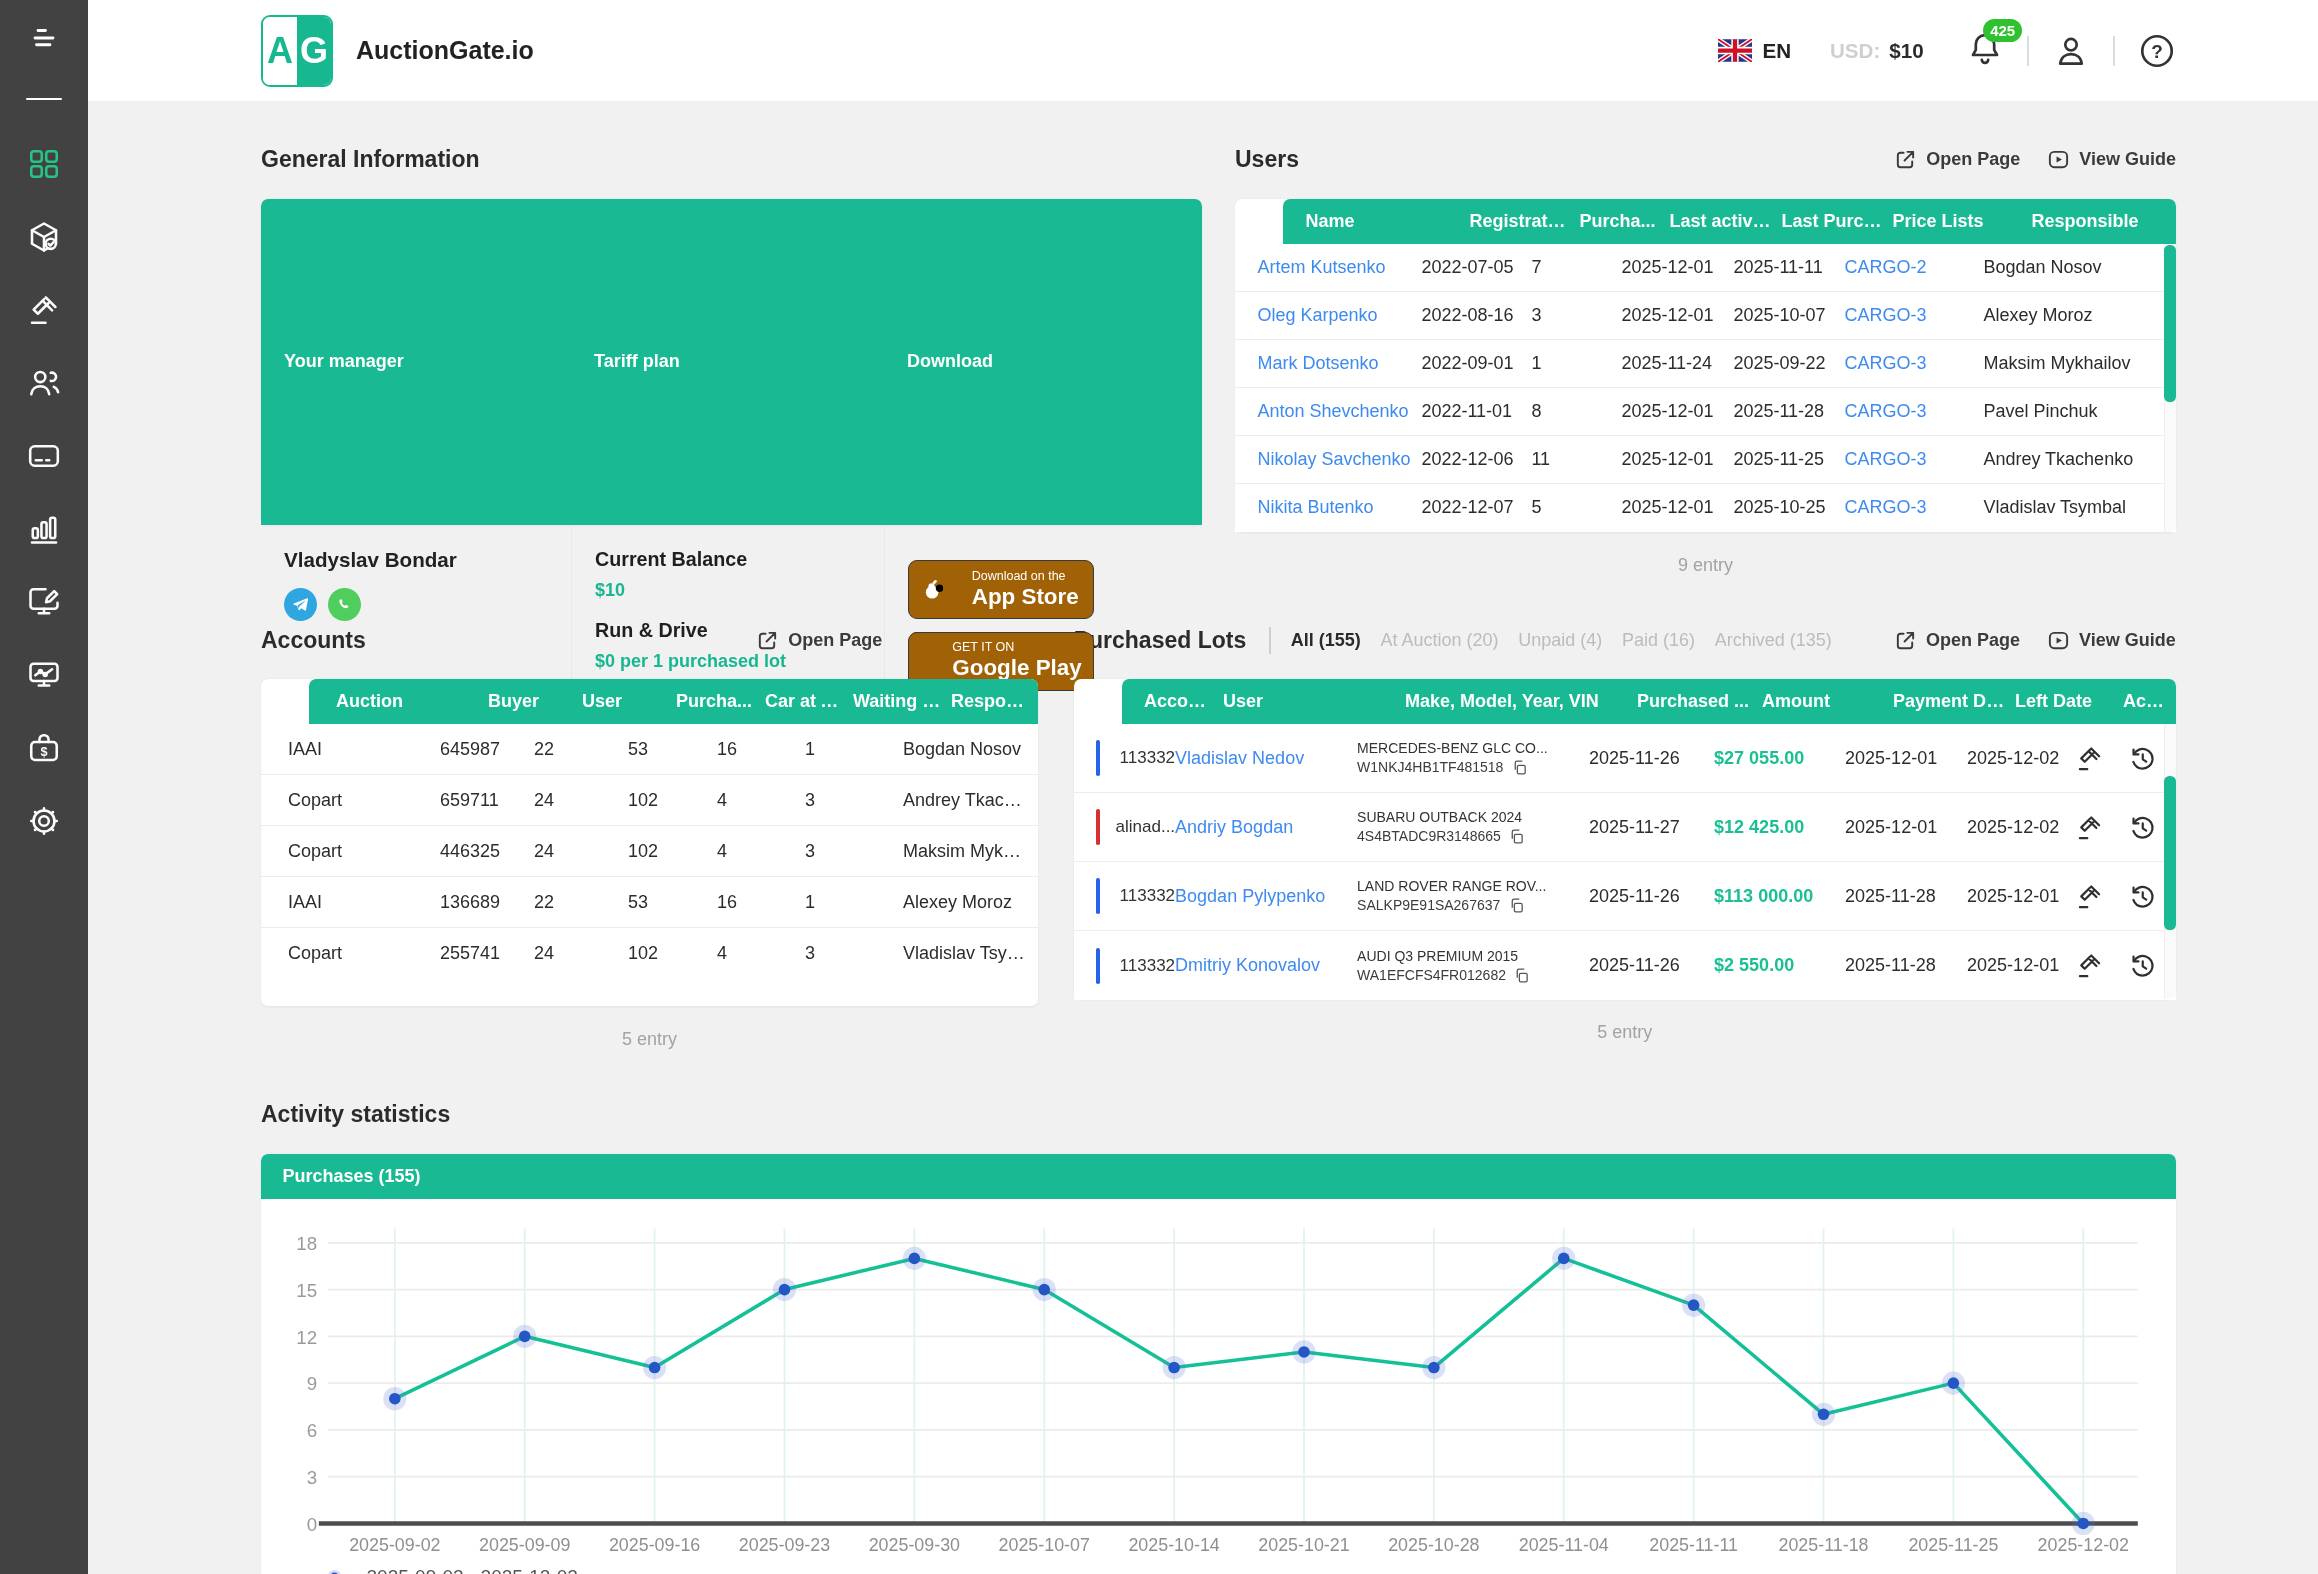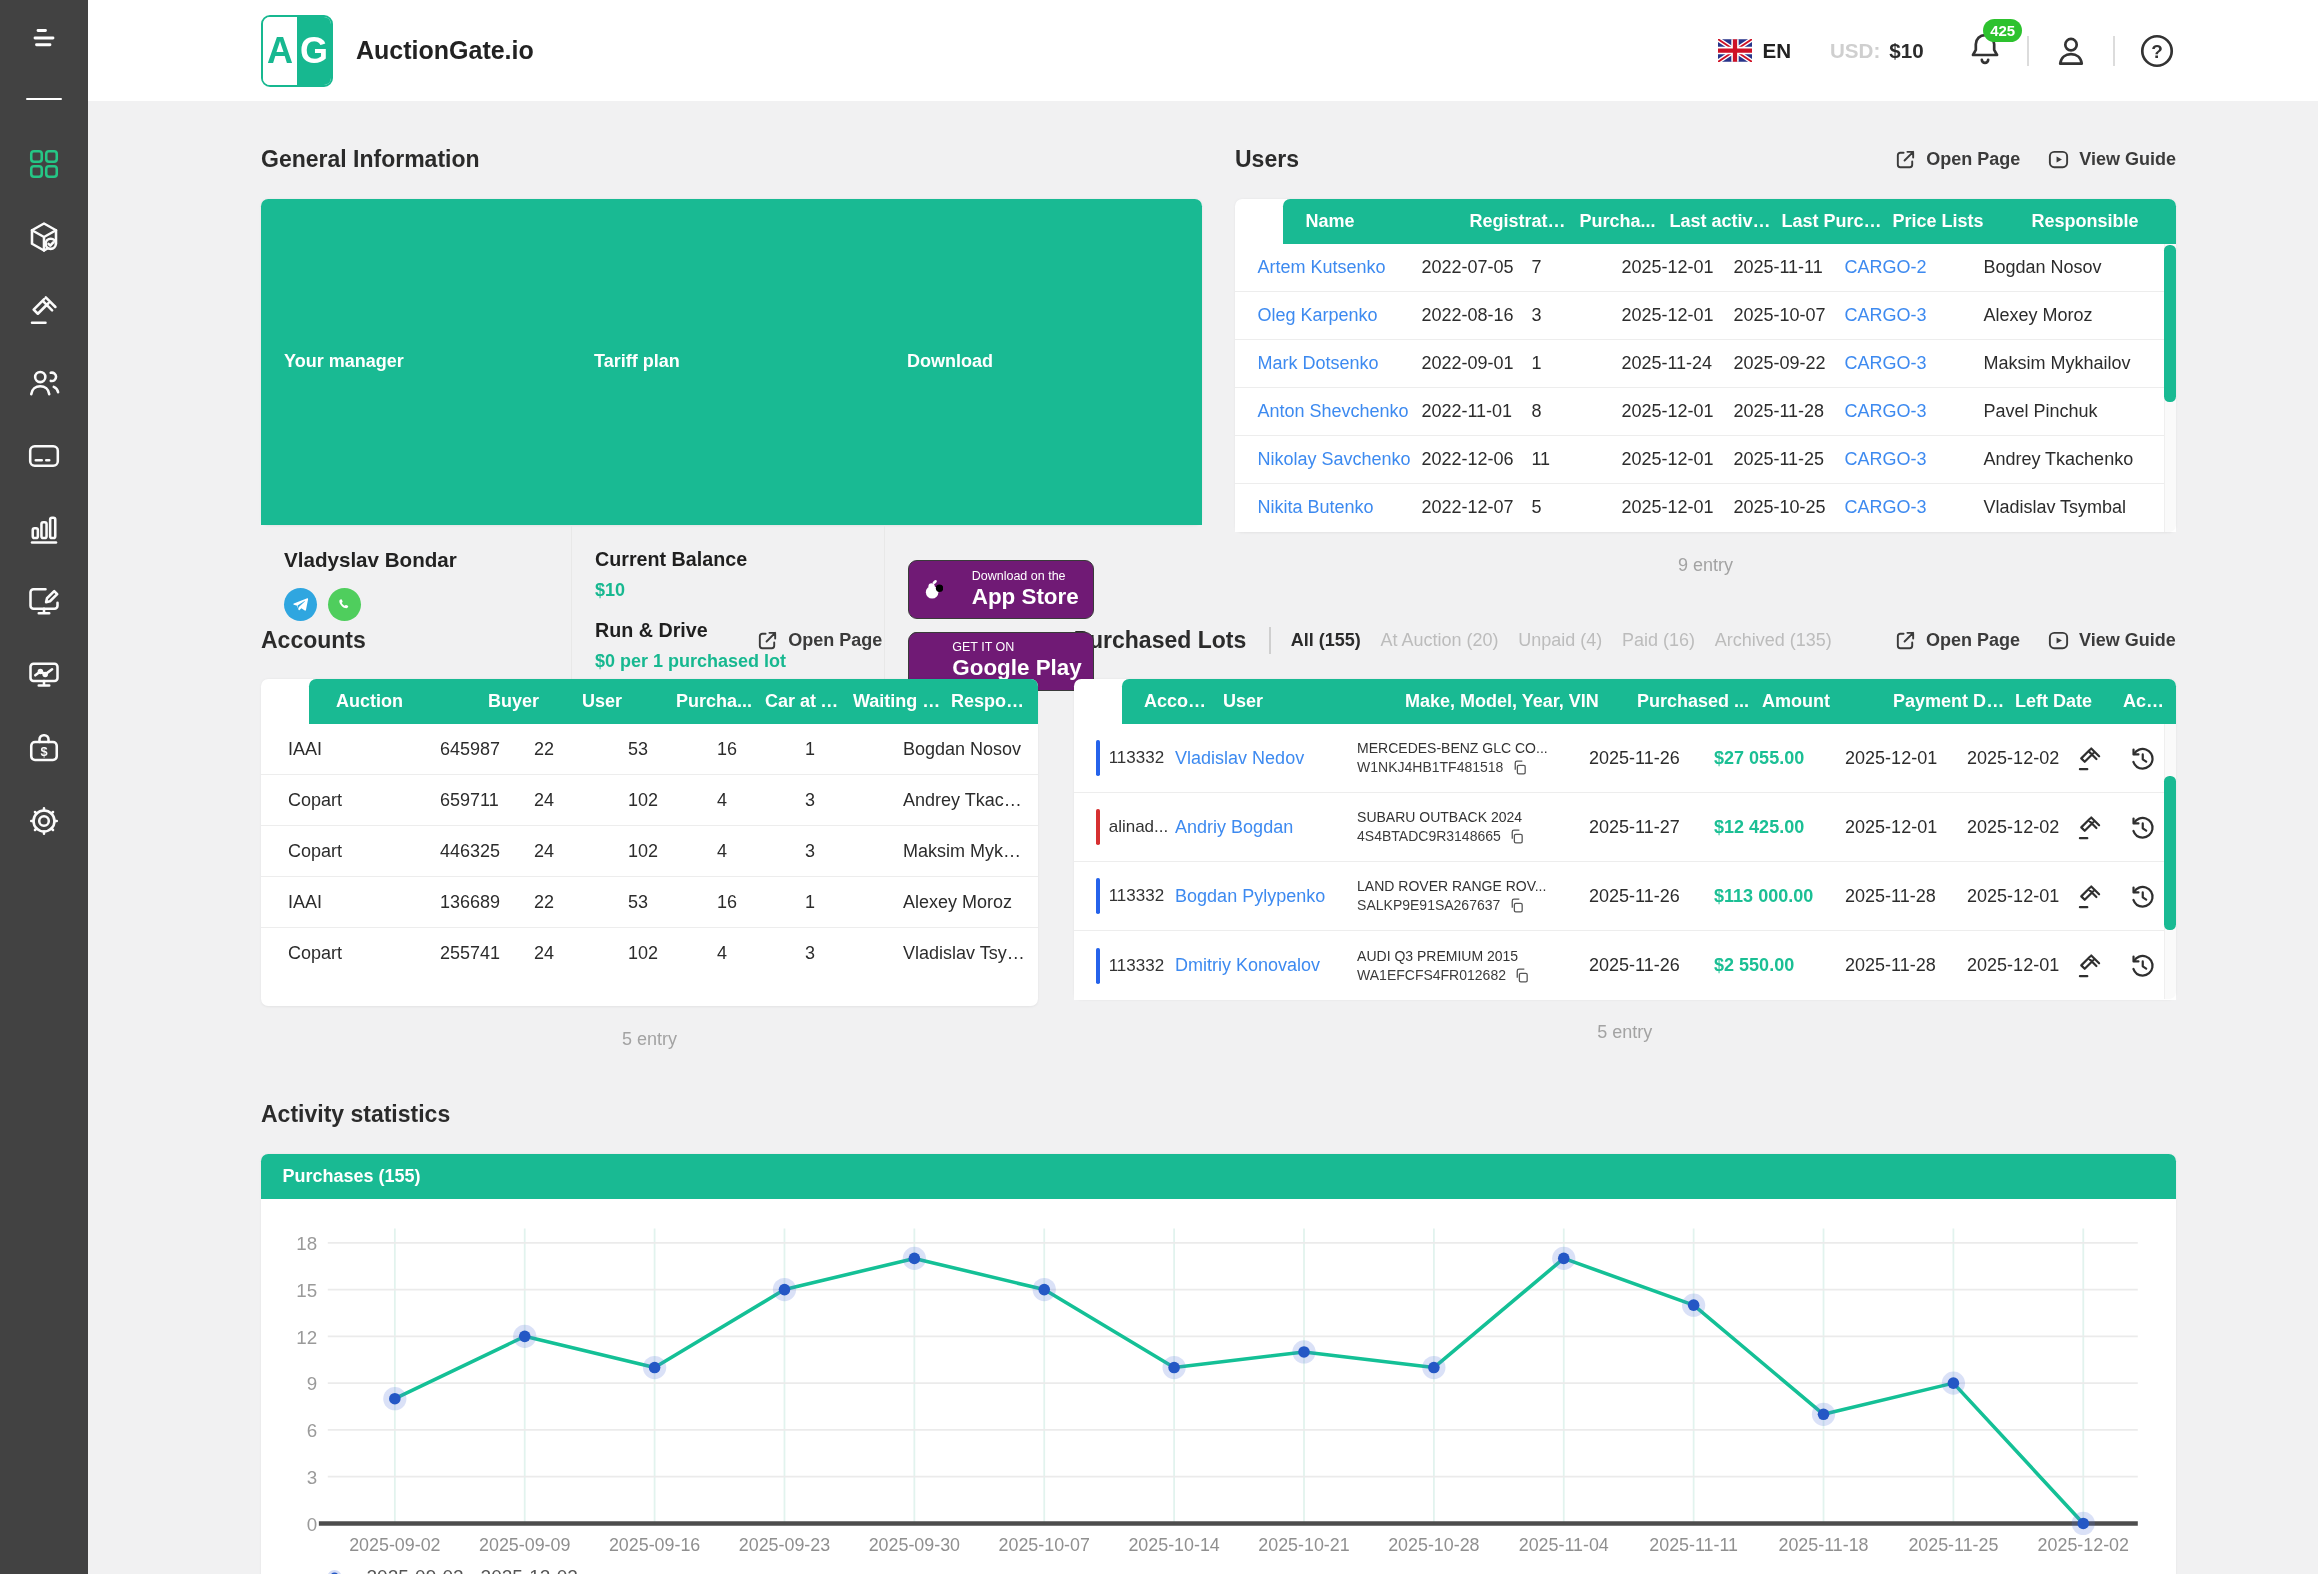--- a/index.html
+++ b/index.html
@@ -60,21 +60,21 @@
   .manager-name { font-size:20.6px; font-weight:bold; color:#222; }
   .mgr-icons { display:flex; gap:10.7px; margin-top:16px; }
   .mgr-ic { width:33px; height:33px; border-radius:50%; display:flex; align-items:center; justify-content:center; cursor:pointer; }
   .mgr-ic.tg { background:#2fa6e0; } .mgr-ic.wa { background:#4fce5d; }
   .gi-label { font-size:19.7px; font-weight:bold; color:#1f1f1f; }
   .gi-teal { font-size:18px; font-weight:bold; color:#17b890; margin:9px 0 18px; }
   .gi-more { display:inline-block; font-size:18px; font-weight:bold; color:#b5b5b5; text-decoration:underline; margin-top:16px; cursor:pointer; }
   .deposit-btn { margin-top:27px; width:145px; height:55px; background:#17b890; color:#fff; font-size:19.7px; font-weight:bold;
     border:none; border-radius:7.2px; cursor:pointer; box-shadow:0 5.4px 12.5px rgba(23,184,144,.35); font-family:inherit; }
   .dl-link { display:block; font-size:18px; font-weight:bold; color:#b5b5b5; text-decoration:underline; margin-bottom:16px; cursor:pointer; }
-  .store-badge { width:186px; height:59px; background:#701a75; border:0.9px solid #3a3a3a; border-radius:9px; color:#fff;
+  .store-badge { width:186px; height:59px; background:#a16207; border:0.9px solid #3a3a3a; border-radius:9px; color:#fff;
     display:flex; align-items:center; gap:29px; padding:0 14.3px; margin-top:12.5px; cursor:pointer; }
   .badge-l1 { font-size:12.5px; line-height:1.1; }
   .badge-l2 { font-size:22.4px; font-weight:bold; line-height:1.15; white-space:nowrap; }
 
   
   .thead { display:grid; align-items:center; color:#fff; font-weight:bold; font-size:18px;margin-left:48px; }
   .trow { display:grid; align-items:center; border-bottom:0.9px solid #ededed; font-size:18px; color:#2c2c2c; background:#fff; }
   .trow:last-child { border-bottom:none; }
   .cell { overflow:hidden; white-space:nowrap; text-overflow:ellipsis; padding-right:9px; }
   .link { color:#3d8af0; cursor:pointer; }
@@ -84,21 +84,21 @@
   .users-card { height:333px; border-radius:7.2px; }
   .users-card .trow { height:48px; }
 
   .accounts-grid { grid-template-columns:152px 94px 94px 89px 88px 98px 1fr; padding-left:27px; }
   .accounts-card { height:327px; }
   .accounts-card .trow { height:51px; }
 
   .lots-grid { grid-template-columns:79px 182px 232px 125px 131px 122px 108px 1fr; padding-left:22.4px; }
   .lots-card { height:320px; }
   .lots-card .trow { height:69px; }
-  .acct-cell { display:flex; align-items:center; gap:9px; }
+  .acct-cell { display:flex; align-items:center; gap:9px;justify-content:space-between; }
   .acct-bar { width:3.6px; height:36px; border-radius:1.8px; flex:none; }
   .acct-bar.blue { background:#2563eb; } .acct-bar.red { background:#d63031; }
   .acct-num { font-size:17px; color:#333; overflow:hidden; text-overflow:ellipsis; white-space:nowrap; }
   .make-cell { font-size:14px; line-height:1.35; color:#333; }
   .vin-line { display:flex; align-items:center; gap:7.2px; color:#3c3c3c; }
   .copy-ic { width:17px; height:17px; stroke:#555; fill:none; stroke-width:1.8; cursor:pointer; flex:none; }
   .amount { color:#1bbf94; font-weight:bold; font-size:18px; }
   .actions-cell { display:flex; gap:23px; justify-content:flex-end; padding-right:30px; }
   .act-ic { width:29.5px; height:29.5px; stroke:#2f2f2f; fill:none; stroke-width:1.8; stroke-linecap:round; stroke-linejoin:round; cursor:pointer; }
 

